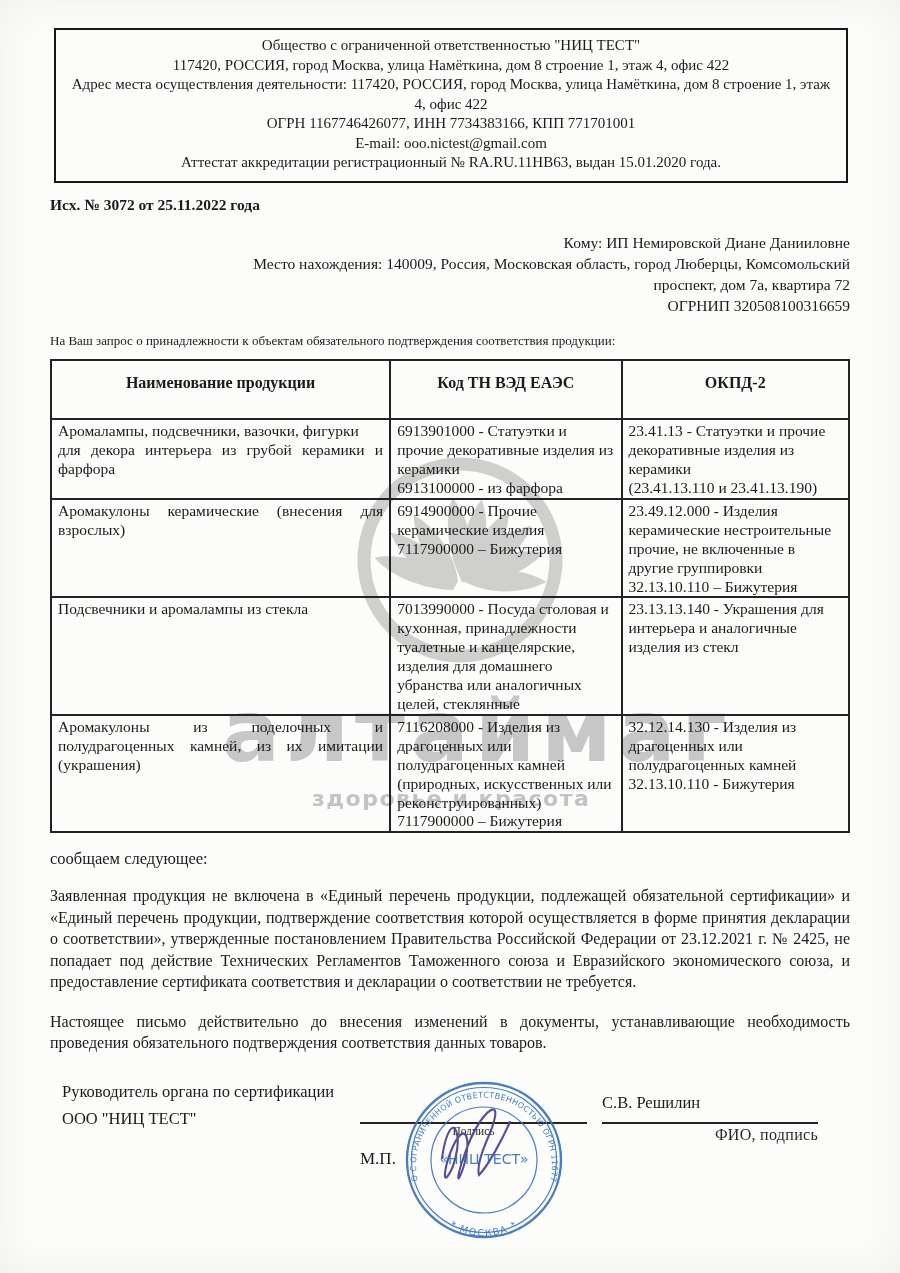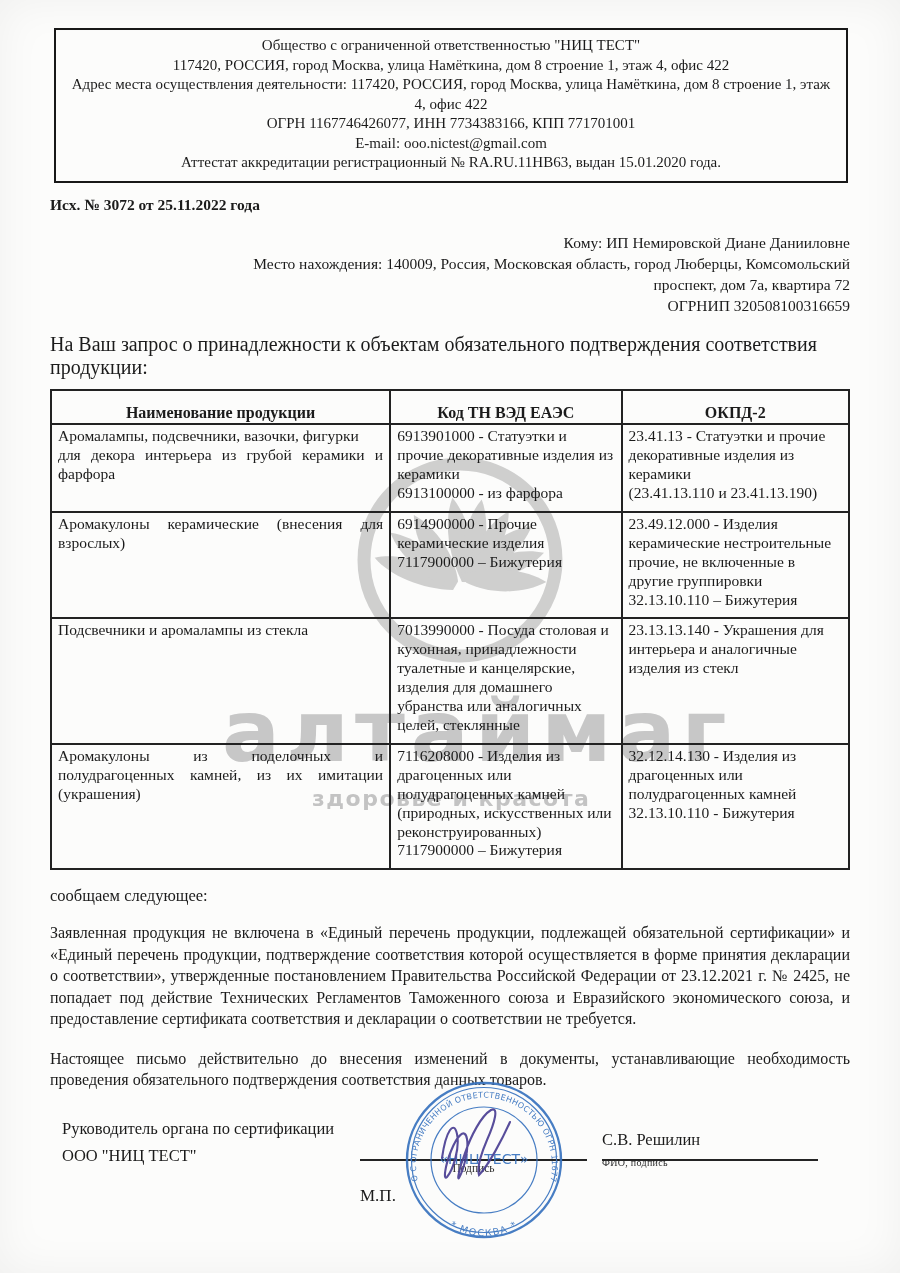--- a/index.html
+++ b/index.html
@@ -18,49 +18,49 @@
     font-size:15px;line-height:1.3;
   }
   
   .outgoing{margin-top:13px;font-weight:bold;font-size:15.5px;}
   
   .recipient{margin-top:18px;margin-left:auto;width:625px;text-align:right;
     font-size:15.5px;line-height:1.36;}
   
   .doc-title{margin-top:18px;text-align:center;font-weight:bold;
     font-size:17.5px;letter-spacing:.3px;}
-  .intro{margin-top:17px;font-size:20px;}
+  .intro{margin-top:17px;font-size:13px;}
 
   
   table.products{margin-top:10px;width:100%;border-collapse:collapse;
     font-size:15.5px;line-height:1.22;table-layout:fixed;}
   table.products th,table.products td{border:2px solid #222;vertical-align:top;
-    padding:2px 6px 8px;background:transparent;}
-  table.products th{text-align:center;font-size:16px;padding:12px 6px 1px;}
+    padding:2px 6px 0;background:transparent;}
+  table.products th{text-align:center;font-size:16px;padding:12px 6px 26px;}
   .w1{width:42.5%;} .w2{width:29%;} .w3{width:28.5%;}
   td.cell-pre{white-space:pre-line;}
   td.just{text-align:justify;}
 
   .lead{margin-top:16px;font-size:16.5px;}
   .para{margin-top:16px;font-size:16px;line-height:1.34;text-align:justify;}
   .para2{margin-top:18px;}
 
   
   .sig-area{position:relative;margin-top:24px;height:150px;font-size:16.5px;}
   .sig-left{position:absolute;left:12px;top:2px;line-height:1.62;}
   .line{position:absolute;border-top:2px solid #242424;height:0;}
   .line-center{left:310px;top:45px;width:227px;}
   .line-right{left:552px;top:45px;width:216px;}
   .sign-label{position:absolute;left:310px;top:48px;width:227px;text-align:center;
     font-size:11.5px;color:#2a2a2a;}
   .mp-label{position:absolute;left:310px;top:72px;width:227px;text-align:left;
     font-size:17px;}
   .signatory{position:absolute;left:552px;top:16px;width:216px;text-align:left;}
-  .fio-label{position:absolute;left:552px;top:43px;width:216px;text-align:left;
-    font-size:10px;letter-spacing:.3px;color:#2a2a2a;}
+  .fio-label{position:absolute;left:552px;top:49px;width:216px;text-align:right;
+    font-size:16px;letter-spacing:.3px;color:#2a2a2a;}
 
   
   .wm{position:absolute;z-index:0;pointer-events:none;}
   .wm-logo{left:350px;top:450px;width:220px;height:220px;opacity:.5;}
   .wm-brand{left:222px;top:688px;font-family:"DejaVu Sans","Liberation Sans",sans-serif;
     font-weight:bold;font-size:86px;letter-spacing:6px;color:#c7c7c7;line-height:1;}
   .wm-tagline{left:312px;top:788px;font-family:"DejaVu Sans","Liberation Sans",sans-serif;
     font-weight:bold;font-size:22px;letter-spacing:1.5px;color:#c3c3c3;line-height:1;}
 
   

